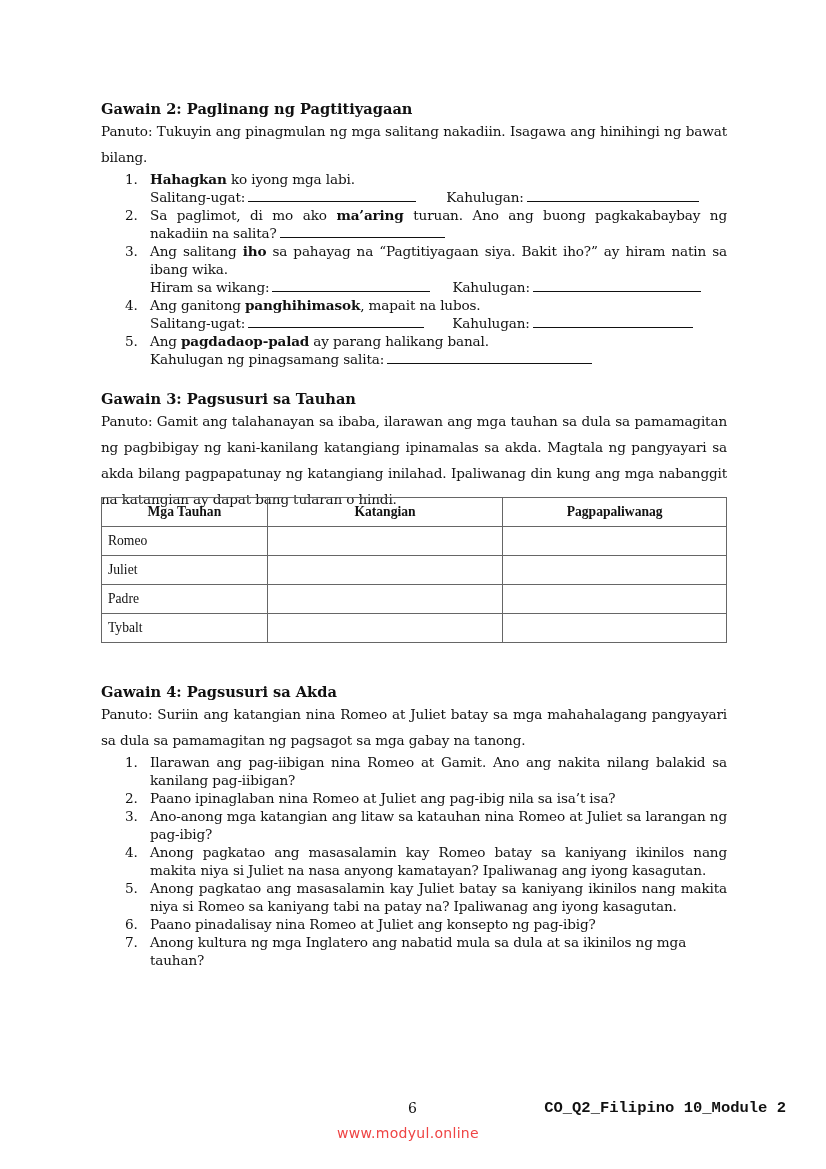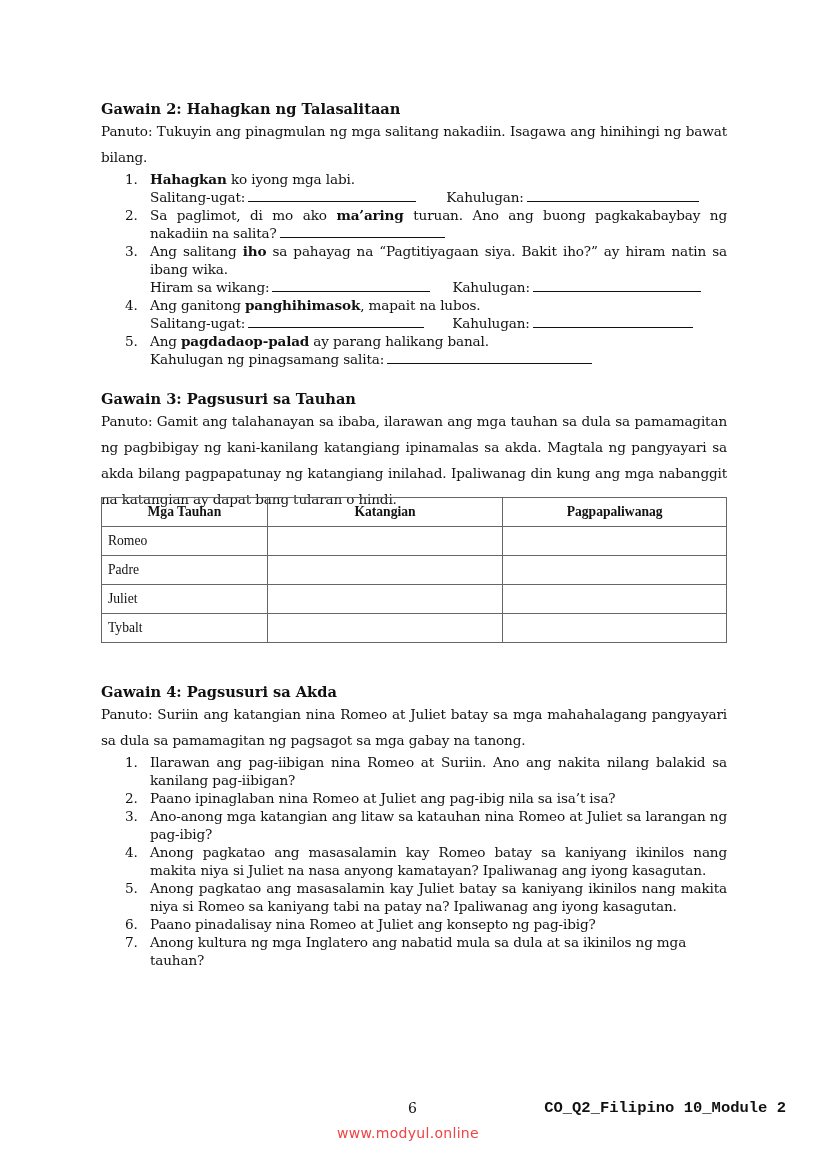--- a/index.html
+++ b/index.html
@@ -57,21 +57,21 @@
     font-family: "DejaVu Sans", sans-serif; font-size: 14px; color: #ef4444;
     letter-spacing: 0.3px;
   }
 </style>
 </head>
 <body>
 
 <div class="page">
 
   <section id="sec2">
-    <h2 class="sec-title">Gawain 2: Hahagkan ng Talasalitaan</h2>
+    <h2 class="sec-title">Gawain 2: Paglinang ng Pagtitiyagaan</h2>
     <p class="para">Panuto: Tukuyin ang pinagmulan ng mga salitang nakadiin. Isagawa ang hinihingi ng bawat bilang.</p>
     <ol class="list">
       <li class="item">
         <span class="num">1.</span>
         <span class="line"><b>Hahagkan</b><span> ko iyong mga labi.</span></span>
         <span class="line">
           <span>Salitang-ugat:</span><span class="blank" style="width:168px"></span><span class="gap" style="width:30px"></span><span>Kahulugan:</span><span class="blank" style="width:172px"></span>
         </span>
       </li>
       <li class="item">
@@ -120,42 +120,42 @@
         <th>Pagpapaliwanag</th>
       </tr>
     </thead>
     <tbody>
       <tr>
         <td>Romeo</td>
         <td></td>
         <td></td>
       </tr>
       <tr>
-        <td>Padre</td>
+        <td>Juliet</td>
         <td></td>
         <td></td>
       </tr>
       <tr>
-        <td>Juliet</td>
+        <td>Padre</td>
         <td></td>
         <td></td>
       </tr>
       <tr>
         <td>Tybalt</td>
         <td></td>
         <td></td>
       </tr>
     </tbody>
   </table>
 
   <section id="sec4">
     <h2 class="sec-title">Gawain 4: Pagsusuri sa Akda</h2>
     <p class="para">Panuto: Suriin ang katangian nina Romeo at Juliet batay sa mga mahahalagang pangyayari sa dula sa pamamagitan ng pagsagot sa mga gabay na tanong.</p>
     <ol class="list">
-      <li class="item"><span class="num">1.</span><span>Ilarawan ang pag-iibigan nina Romeo at Suriin. Ano ang nakita nilang balakid sa kanilang pag-iibigan?</span></li>
+      <li class="item"><span class="num">1.</span><span>Ilarawan ang pag-iibigan nina Romeo at Gamit. Ano ang nakita nilang balakid sa kanilang pag-iibigan?</span></li>
       <li class="item"><span class="num">2.</span><span>Paano ipinaglaban nina Romeo at Juliet ang pag-ibig nila sa isa’t isa?</span></li>
       <li class="item"><span class="num">3.</span><span>Ano-anong mga katangian ang litaw sa katauhan nina Romeo at Juliet sa larangan ng pag-ibig?</span></li>
       <li class="item"><span class="num">4.</span><span>Anong pagkatao ang masasalamin kay Romeo batay sa kaniyang ikinilos nang makita niya si Juliet na nasa anyong kamatayan? Ipaliwanag ang iyong kasagutan.</span></li>
       <li class="item"><span class="num">5.</span><span>Anong pagkatao ang masasalamin kay Juliet batay sa kaniyang ikinilos nang makita niya si Romeo sa kaniyang tabi na patay na? Ipaliwanag ang iyong kasagutan.</span></li>
       <li class="item"><span class="num">6.</span><span>Paano pinadalisay nina Romeo at Juliet ang konsepto ng pag-ibig?</span></li>
       <li class="item" style="text-align:left"><span class="num">7.</span><span>Anong kultura ng mga Inglatero ang nabatid mula sa dula at sa ikinilos ng mga tauhan?</span></li>
     </ol>
   </section>
 </div>
 

